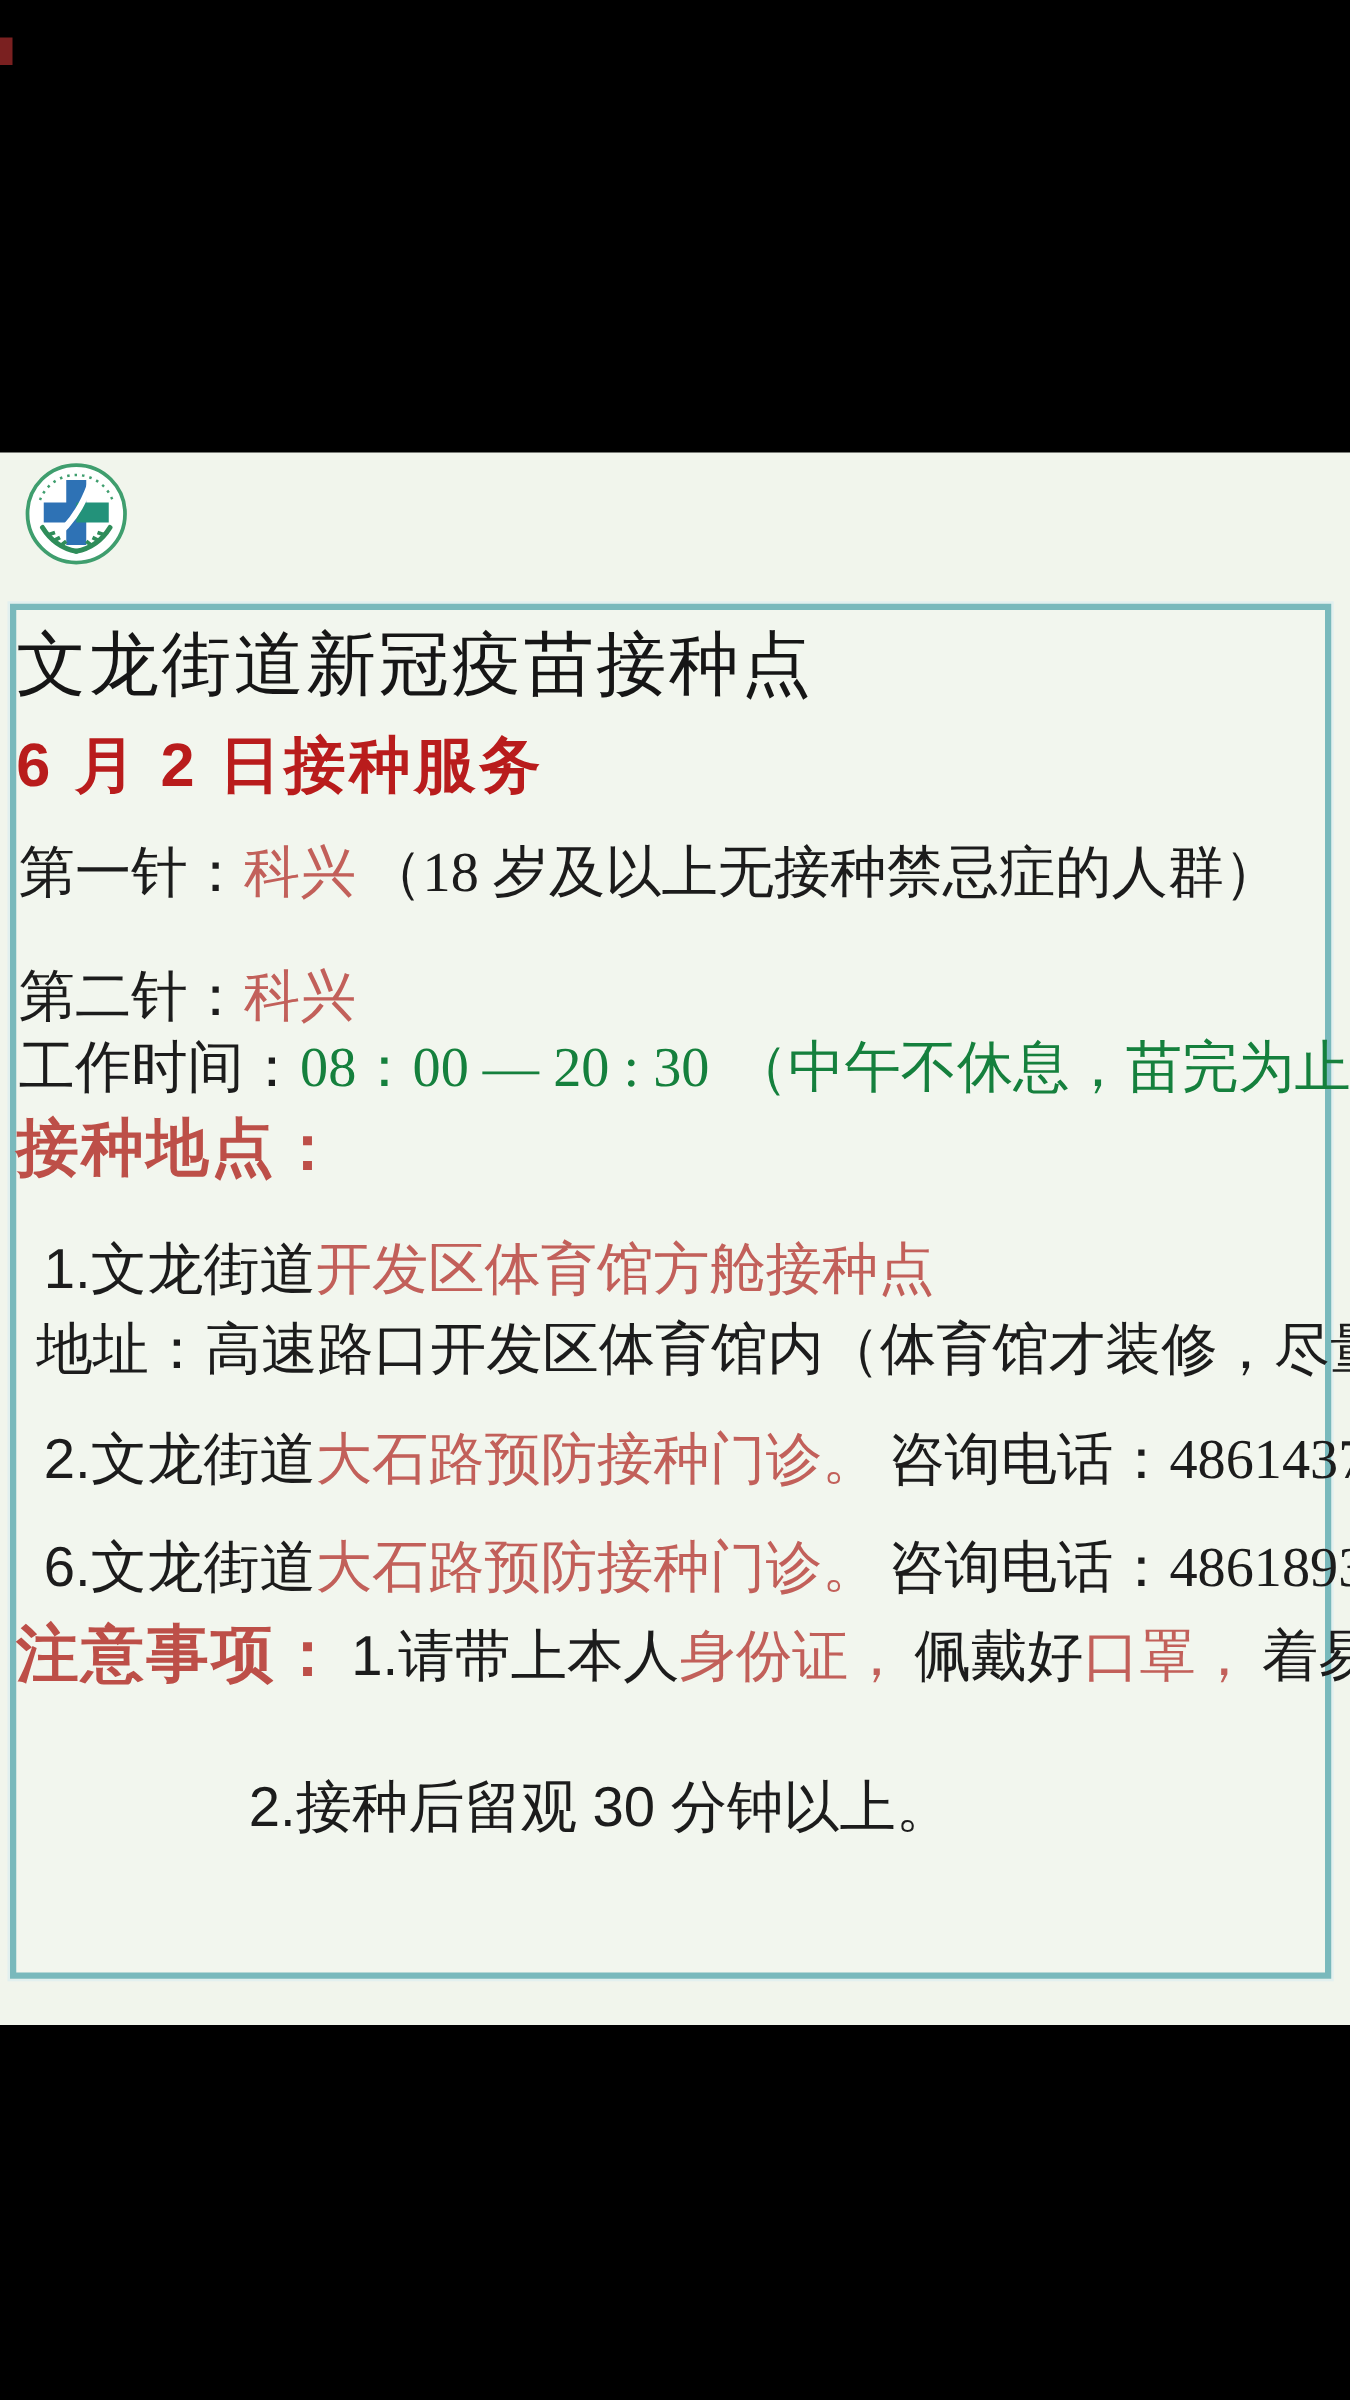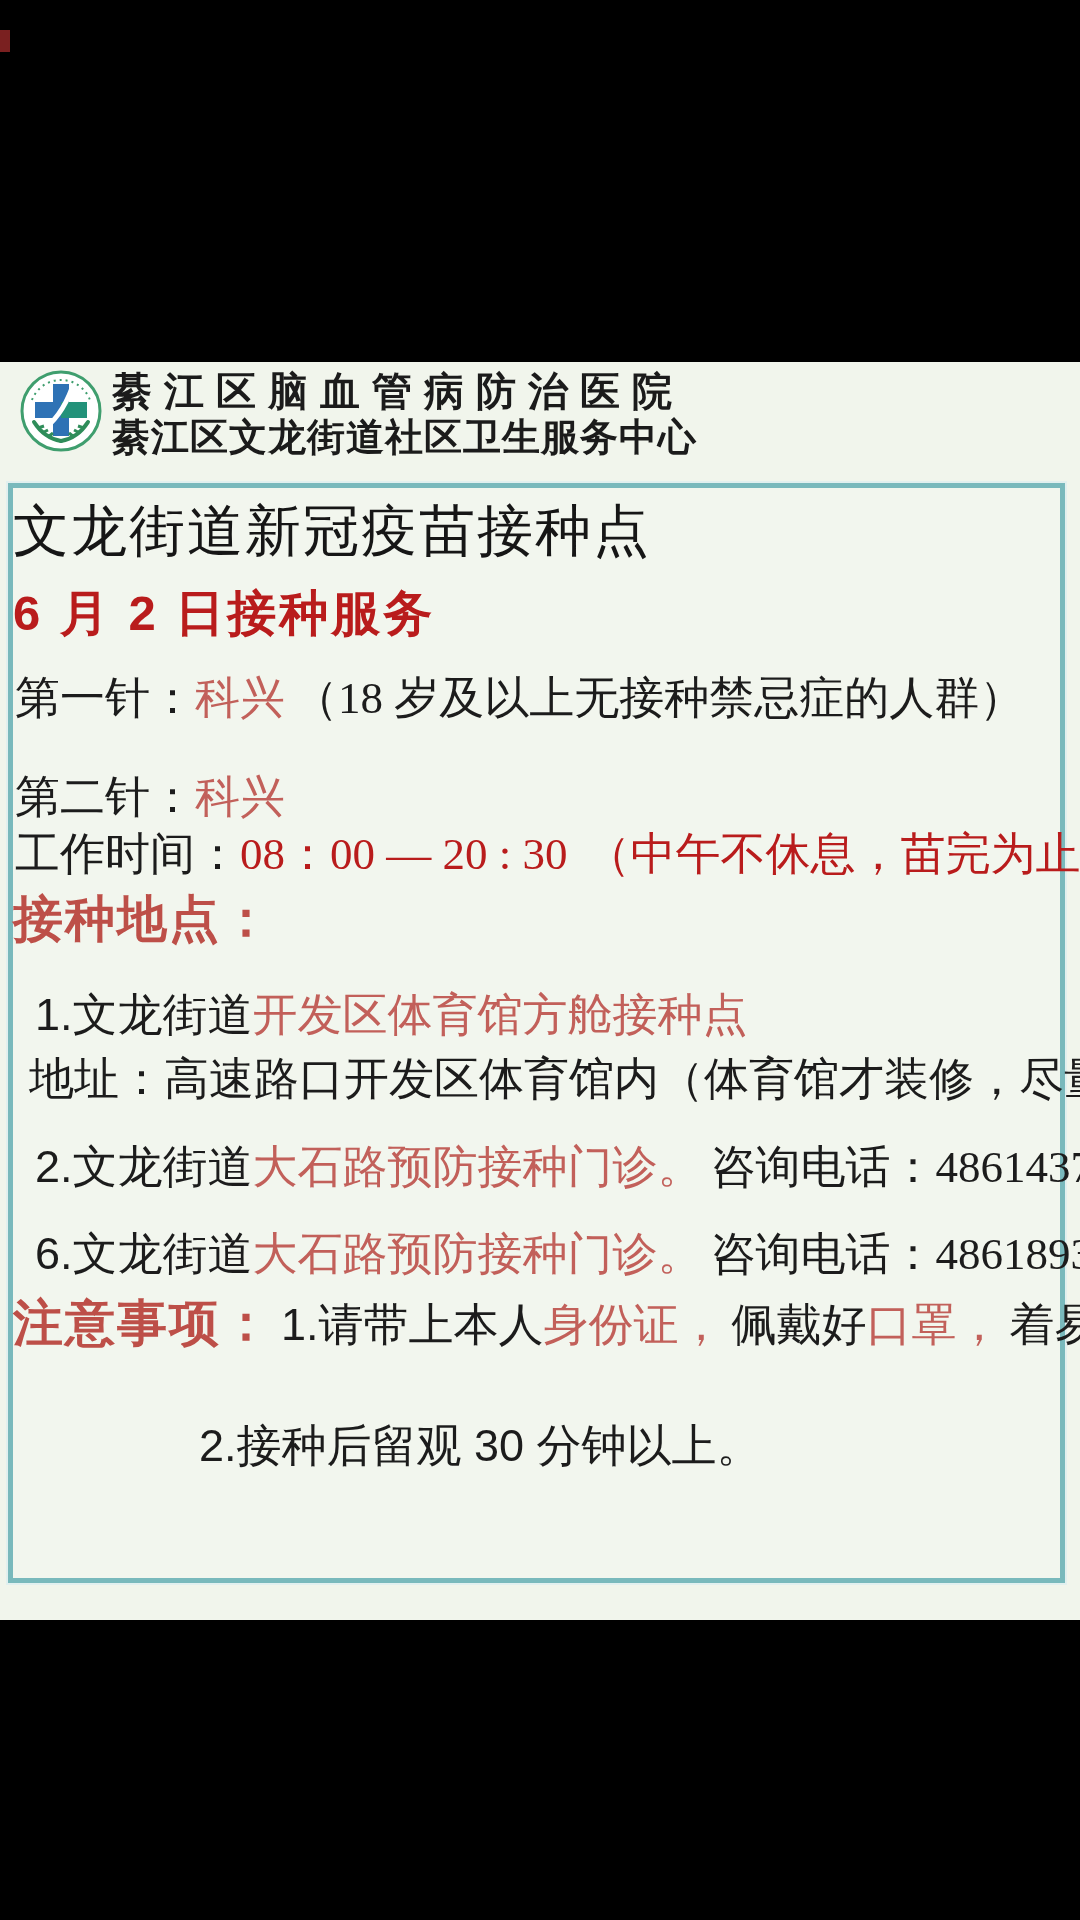--- a/index.html
+++ b/index.html
@@ -31,21 +31,21 @@
   .box{
     position:absolute;left:8px;top:121px;width:1047px;height:1090px;
     border:5px solid #79b9bc;
     background:#f2f6ee;
     box-shadow:0 0 0 2px #e2f0ef;
   }
   .line{position:absolute;white-space:nowrap;line-height:1.18;color:#1c1c1c;font-size:45px;}
   .center{left:0;width:100%;}
   .title{top:10px;font-size:56px;letter-spacing:2px;color:#161616;}
   .subtitle{top:97px;font-size:49px;color:#b91c1c;font-weight:bold;letter-spacing:3px;}
-  .red{color:#b91c1c;}
+  .red{color:#15803d;}
   .soft-red{color:#c2605a;}
   .big-red{color:#bd4f48;font-size:50px;font-weight:bold;letter-spacing:2px;}
   .serifnum{font-family:"Liberation Serif", serif;}
   .dose1{top:183px;left:2px;text-align:center;}
   .dose2{top:282px;left:2px;}
   .hours{top:339px;left:2px;}
   .loc-heading{top:405px;left:0px;font-family:Liberation Mono, monospace;}
   .loc1{top:500px;left:22px;}
   .addr{top:564px;left:16px;}
   .loc2{top:652px;left:22px;}
@@ -67,24 +67,20 @@
       <circle cx="41" cy="41" r="39" fill="#ffffff" stroke="#3f9e6e" stroke-width="3"></circle>
       <path d="M 12 30 A 31 31 0 0 1 70 30" fill="none" stroke="#3f9e6e" stroke-width="2" stroke-dasharray="2,4"></path>
       <rect x="33" y="14" width="16" height="52" fill="#2e72b5"></rect>
       <rect x="15" y="32" width="26" height="16" fill="#2e72b5"></rect>
       <rect x="41" y="32" width="26" height="16" fill="#23927a"></rect>
       <path d="M 20 62 Q 41 48 52 18" fill="none" stroke="#ffffff" stroke-width="5" stroke-linecap="round"></path>
       <path d="M 14 52 Q 24 68 41 71" fill="none" stroke="#2f8d5a" stroke-width="4" stroke-linecap="round"></path>
       <path d="M 68 52 Q 58 68 41 71" fill="none" stroke="#2f8d5a" stroke-width="4" stroke-linecap="round"></path>
       <path d="M 18 58 l 6 -2 M 22 63 l 6 -3 M 28 67 l 5 -4 M 64 58 l -6 -2 M 60 63 l -6 -3 M 54 67 l -5 -4" stroke="#2f8d5a" stroke-width="3" fill="none"></path>
     </svg>
-    <div class="org-lines">
-      <div class="org1">綦江区脑血管病防治医院</div>
-      <div class="org2">綦江区文龙街道社区卫生服务中心</div>
-    </div>
   </div>
 
   <div class="box">
 
     <div class="line center title">文龙街道新冠疫苗接种点</div>
 
     <div class="line center subtitle">6 月 2 日接种服务</div>
 
     <div class="line dose1">
       <span>第一针：</span><span class="soft-red">科兴</span><span class="gap-s serifnum">（18 岁及以上无接种禁忌症的人群）</span>

